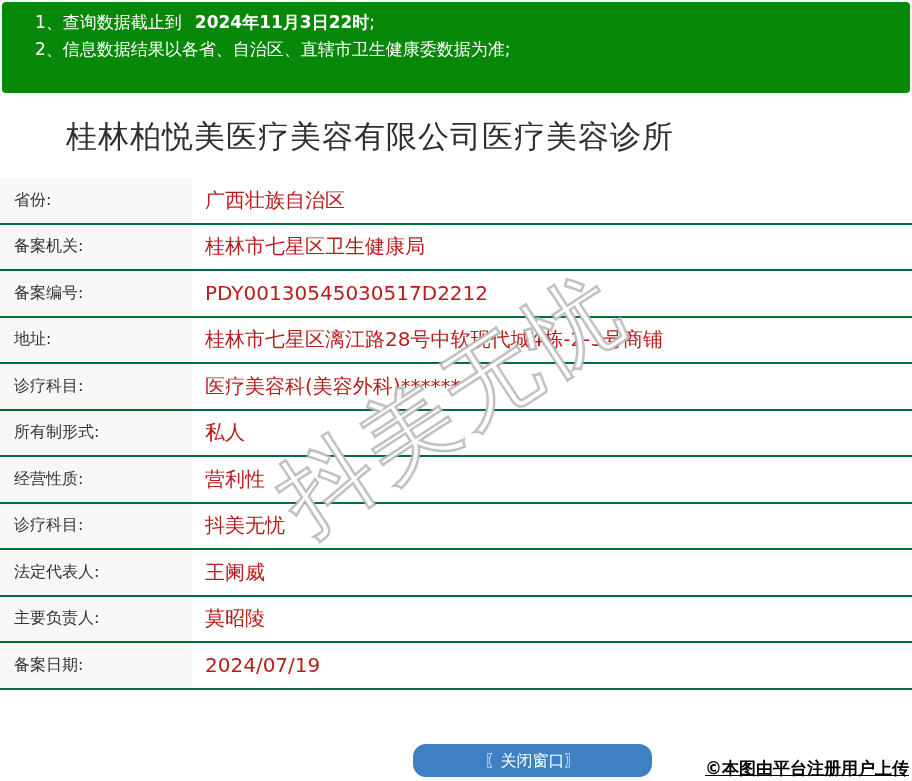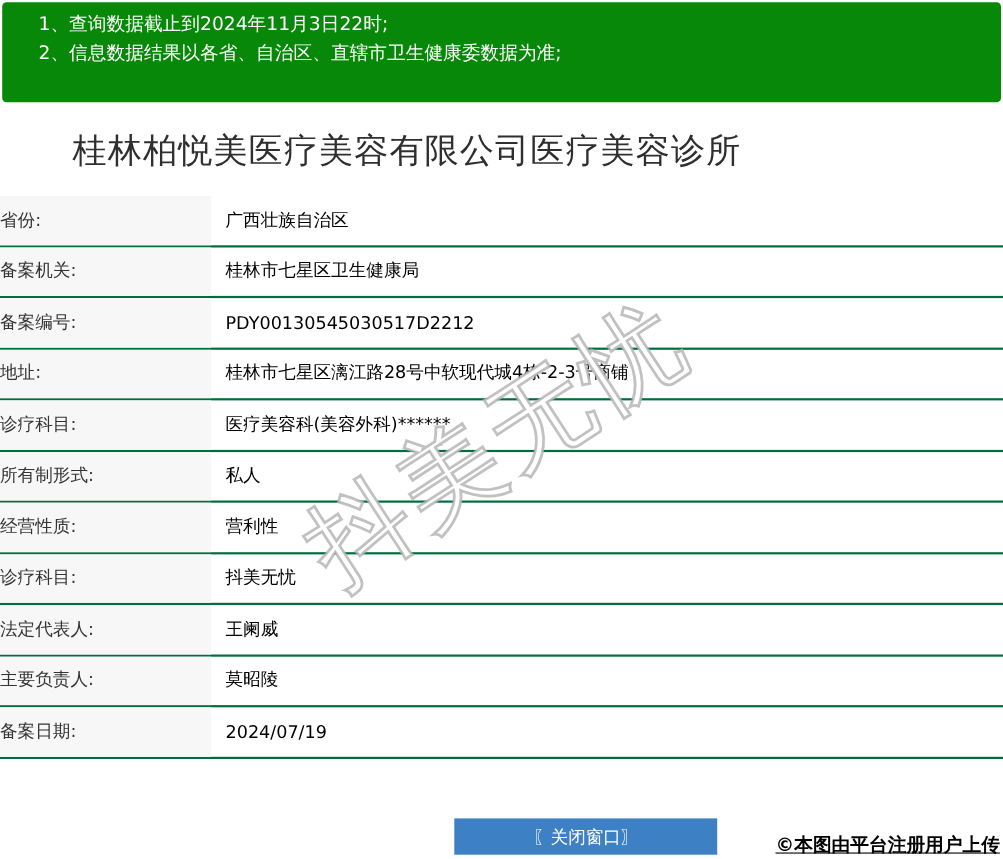--- a/index.html
+++ b/index.html
@@ -6,56 +6,56 @@
   html, body { width: 912px; height: 781px; background: #ffffff; overflow: hidden; }
   body { font-family: "DejaVu Sans", "Liberation Sans", sans-serif; position: relative; }
 
   
   .banner {
     position: absolute; left: 2px; top: 2px; width: 908px; height: 91px;
     background: #088808; border-radius: 4px;
     padding: 7px 10px 0 33px; color: #ffffff;
   }
   .banner-line { font-size: 17px; line-height: 26.5px; white-space: nowrap; }
-  .banner-line b { font-weight: normal; }
+  .banner-line b { font-weight: bold; padding-left: 13px; }
 
   
   .title {
     position: absolute; top: 116px; left: 0; width: 740px;
     text-align: center; font-size: 31px; font-weight: 400;
     color: #2f2f2f; letter-spacing: 1px; white-space: nowrap;
   }
 
   
   .info-table { position: absolute; left: 0; top: 178px; width: 912px; }
   .row { display: flex; height: 46.5px; border-bottom: 2px solid #006e3c; }
   .label-cell {
-    width: 192px; background: #f7f7f7; 
+    width: 192px; background: #f7f7f7; padding-left: 14px;
     display: flex; align-items: center;
     font-size: 16px; color: #333333;
   }
   .value-cell {
     flex: 1; padding-left: 13px; display: flex; align-items: center;
-    font-size: 16px; color: #000000; white-space: nowrap;
+    font-size: 20px; color: #b91c1c; white-space: nowrap;
   }
 
   
   .watermark {
     position: absolute; left: 258px; top: 342px; z-index: 10;
     font-size: 92px; letter-spacing: 5px; white-space: nowrap;
     color: #ffffff; -webkit-text-stroke: 2.5px rgba(178,178,178,0.8);
     transform: rotate(-33deg); transform-origin: center;
     pointer-events: none; user-select: none;
   }
 
   
   .close-btn {
     position: absolute; left: 413px; top: 744px; width: 239px; height: 33px;
     background: #3d80c4; color: #ffffff; font-size: 16px;
-    border: none; border-radius: 0; cursor: pointer;
+    border: none; border-radius: 13px; cursor: pointer;
     font-family: inherit; line-height: 33px; text-align: center;
   }
 
   
   .footer-note {
     position: absolute; right: 3px; bottom: 1px; z-index: 11;
     font-size: 17px; font-weight: bold; color: #000000; white-space: nowrap;
     text-shadow: 0 0 2px #fff, 0 0 2px #fff, 1px 1px 0 #fff, -1px -1px 0 #fff;
     text-decoration: underline;
   }

